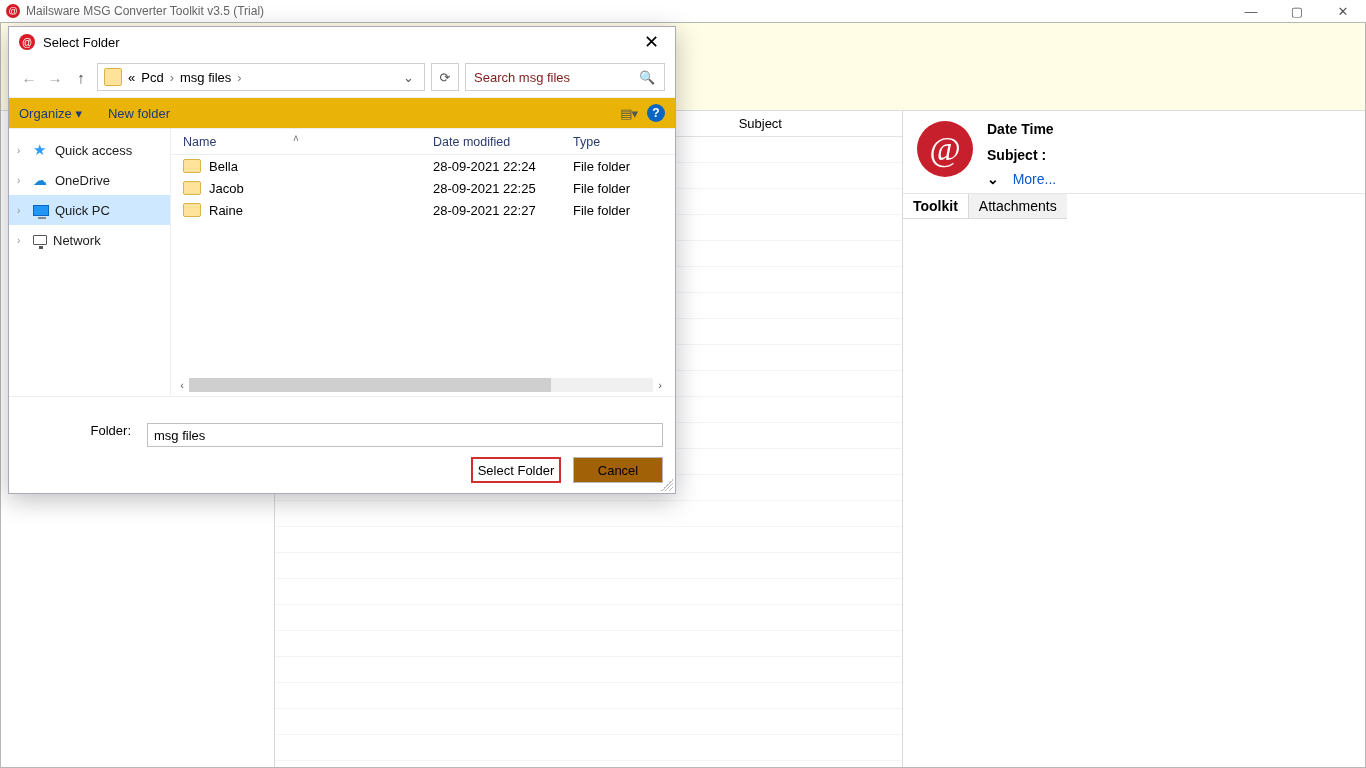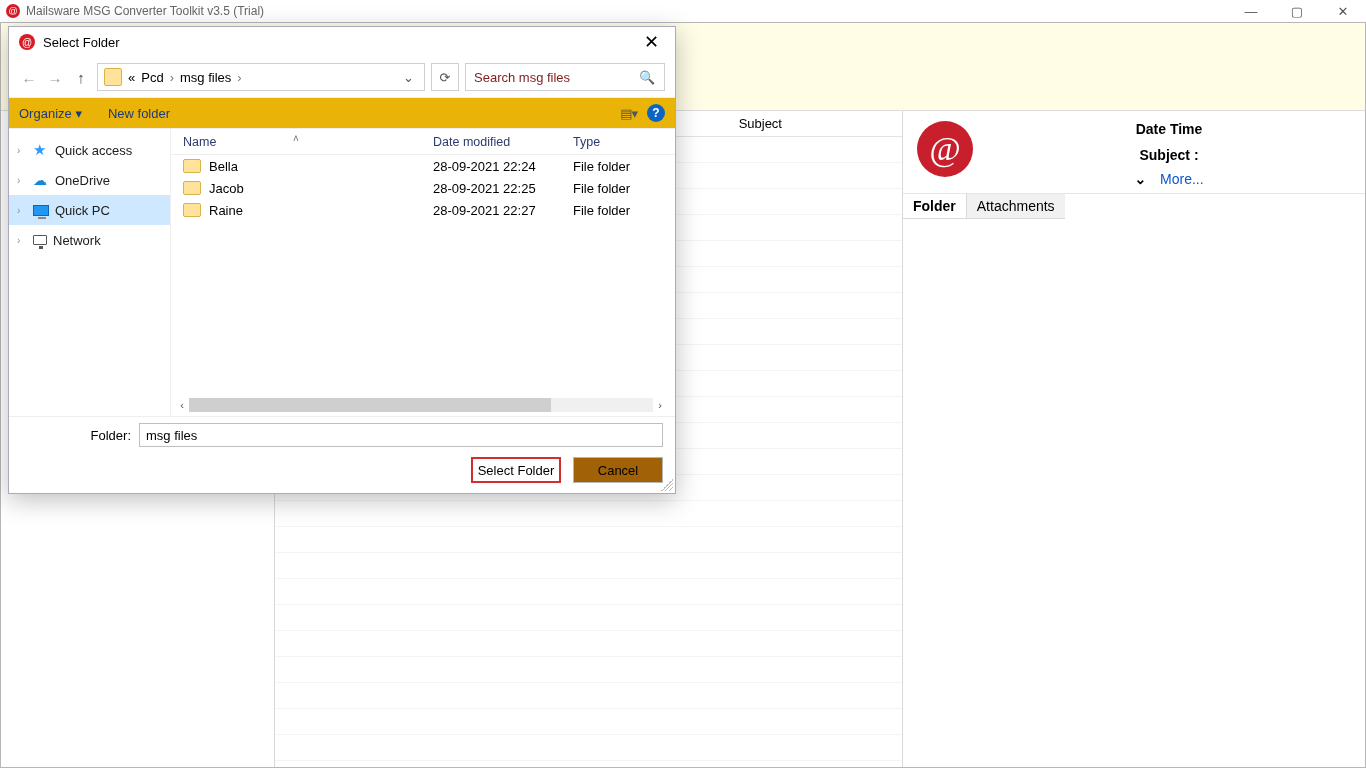--- a/index.html
+++ b/index.html
@@ -46,21 +46,21 @@
 
   .right-top {
     padding: 10px 14px 6px 14px; border-bottom: 1px solid #e5e5e5;
     display: flex; gap: 14px;
   }
   .avatar-at {
     width: 56px; height: 56px; border-radius: 50%; background: #c7202c;
     color: #fff; display:flex; align-items:center; justify-content:center;
     font-size: 34px; font-style: italic; font-family: Georgia, serif;
   }
-  .right-meta { flex: 1; font-size: 14px; text-align: center; }
+  .right-meta { flex: 1; font-size: 14px; }
   .right-meta .dt { font-weight: 600; margin-bottom: 10px; }
   .right-meta .subj-row { font-weight: 600; margin-bottom: 8px; }
   .right-meta .more { color: #0a57d0; }
   .attach-link { margin-left: auto; color: #0a57d0; font-size: 14px; white-space: nowrap; }
   .attach-link .clip { color: #6a6a6a; margin-right: 4px; }
 
   .right-tabs { display: flex; font-size: 14px; }
   .right-tabs .tab {
     padding: 4px 10px; border: 1px solid #d9d9d9; border-top: none;
     border-right: none; background: #f1f1f1;
@@ -155,21 +155,21 @@
   .hscroll {
     height:18px; margin: 0 8px 2px 4px; display:flex; align-items:center;
   }
   .hscroll .ar { width:14px; text-align:center; color:#555; font-size:11px;}
   .hscroll .track { flex:1; height:14px; background:#f0f0f0; position:relative; }
   .hscroll .thumb { position:absolute; left:0; top:0; height:14px; width:78%; background:#cfcfcf;}
 
   .dlg-bottom {
     padding: 6px 12px 10px 12px; border-top:1px solid #eee;
   }
-  .folder-line { display:flex; align-items:center; gap:8px; font-size:13px; margin-bottom:10px;}
+  .folder-line { display:flex; gap:16px; font-size:13px; margin-bottom:10px;margin-top:20px;}
   .folder-line label{ width: 110px; text-align:right; }
   .folder-line input {
     flex:1; height:24px; border:1px solid #bfbfbf; padding:0 6px; font-size:13px;
   }
   .dlg-buttons { display:flex; justify-content:flex-end; gap:12px; }
   .btn {
     min-width:90px; height:26px; border:1px solid #b5b5b5; background:#a16207;
     font-size:13px;
   }
   .btn.primary { border:2px solid #d12f2f; background:#fff; }
@@ -235,21 +235,21 @@
         <div class="right-meta">
           <div class="dt">Date Time</div>
           <div class="subj-row">Subject :</div>
           <div>
             <span style="font-weight:700;margin-right:10px">⌄</span>
             <span class="more">More...</span>
           </div>
         </div>
       </div>
       <div class="right-tabs">
-        <div class="tab active">Folder</div>
+        <div class="tab active">Toolkit</div>
         <div class="tab">Attachments</div>
       </div>
     </div>
   </div>
 </div>
 
 <div class="dialog">
   <div class="dlg-title">
     <span class="app-icon">@</span>
     <span>Select Folder</span>

